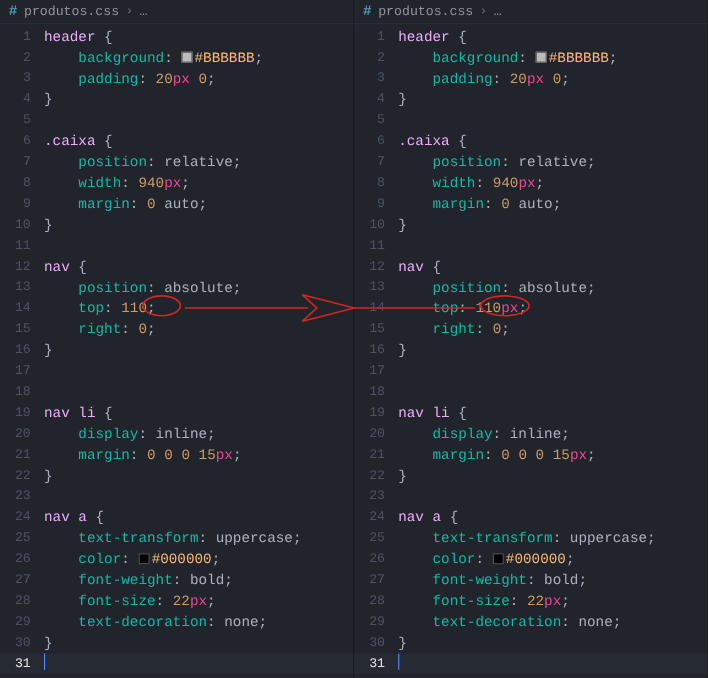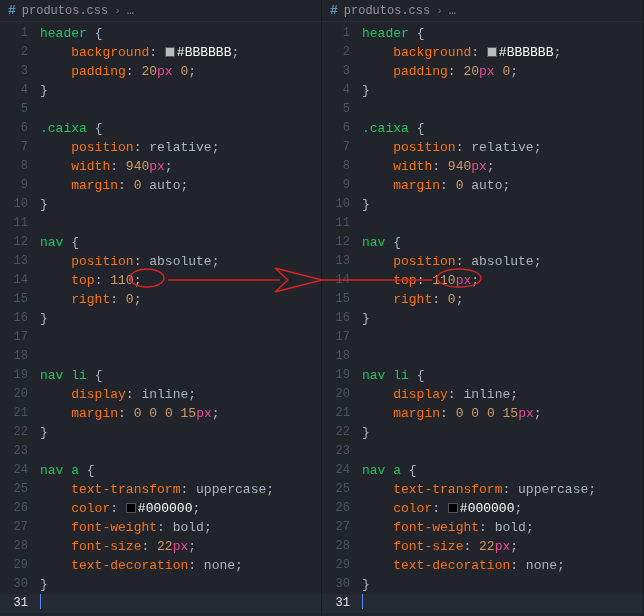--- a/index.html
+++ b/index.html
@@ -50,25 +50,25 @@
     font-size: 12px;
   }
   .gutter .current { color: #e5e5e5; }
   .code {
     flex: 1;
     line-height: 19px;
     white-space: pre;
     padding-top: 2px;
     position: relative;
   }
-  .tok-sel { color: #22c55e; text-align: center; }
+  .tok-sel { color: #f0abfc; text-align: center; }
   .tok-brace { color: #abb2bf; }
-  .tok-prop { color: #f97316; text-align: center; }
+  .tok-prop { color: #14b8a6; text-align: center; }
   .tok-punc { color: #abb2bf; }
-  .tok-hex { color: #ffffff; }
+  .tok-hex { color: #fdba74; }
   .tok-num { color: #d19a66; }
   .tok-unit { color: #ec4899; }
   .tok-val { color: #abb2bf; }
   .swatch {
     display: inline-block;
     width: 10px;
     height: 10px;
     border: 1px solid #555;
     vertical-align: -1px;
     margin-right: 2px;

